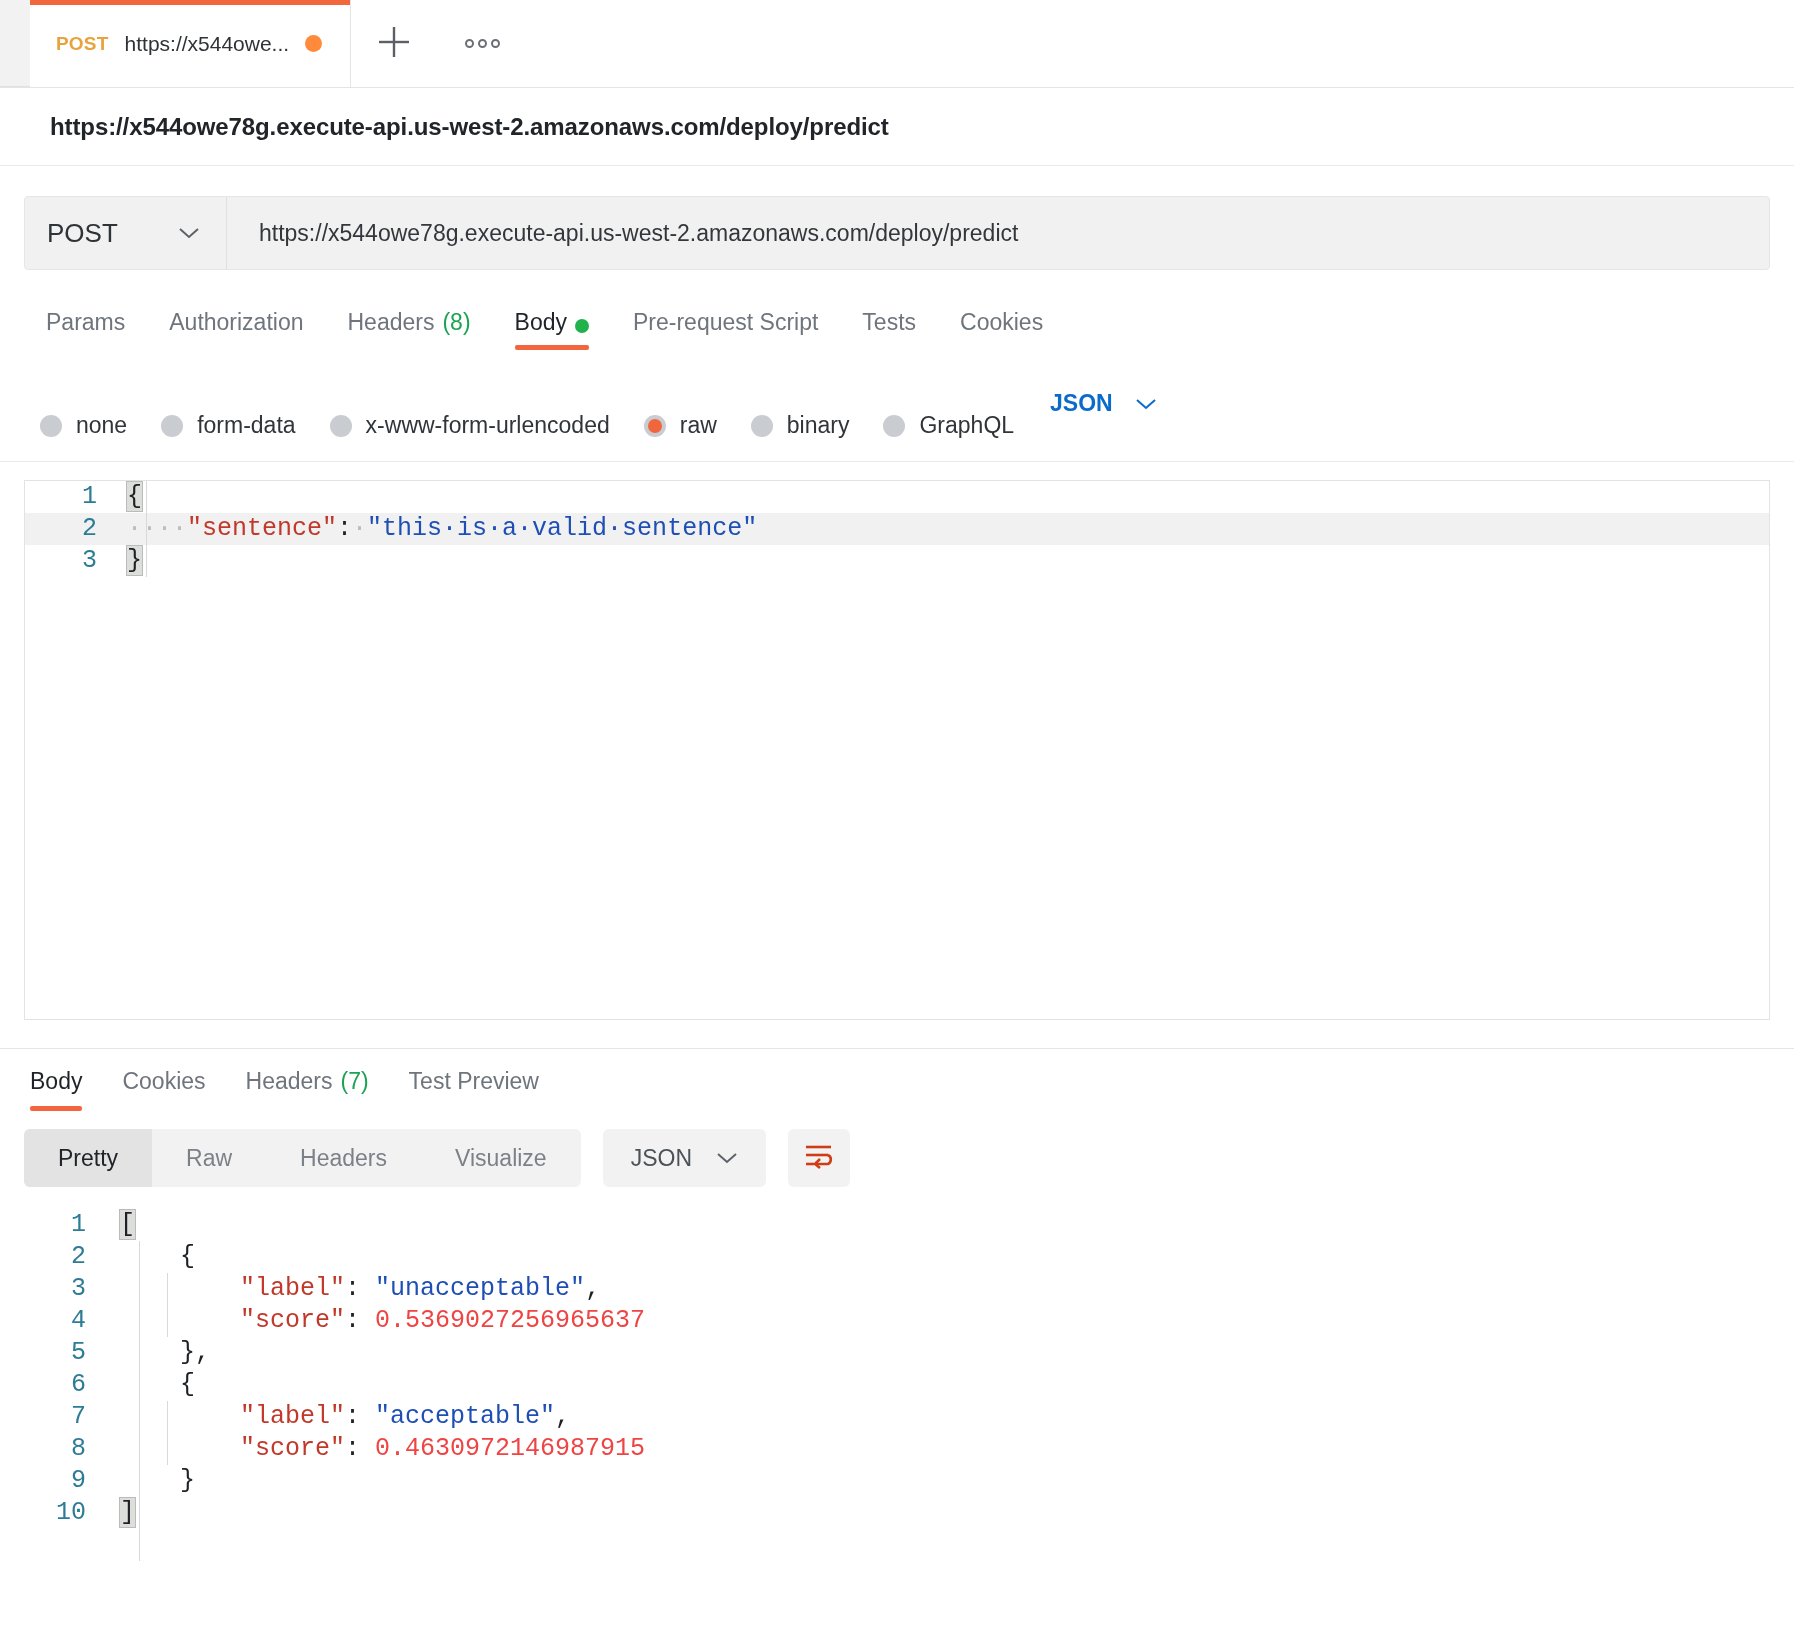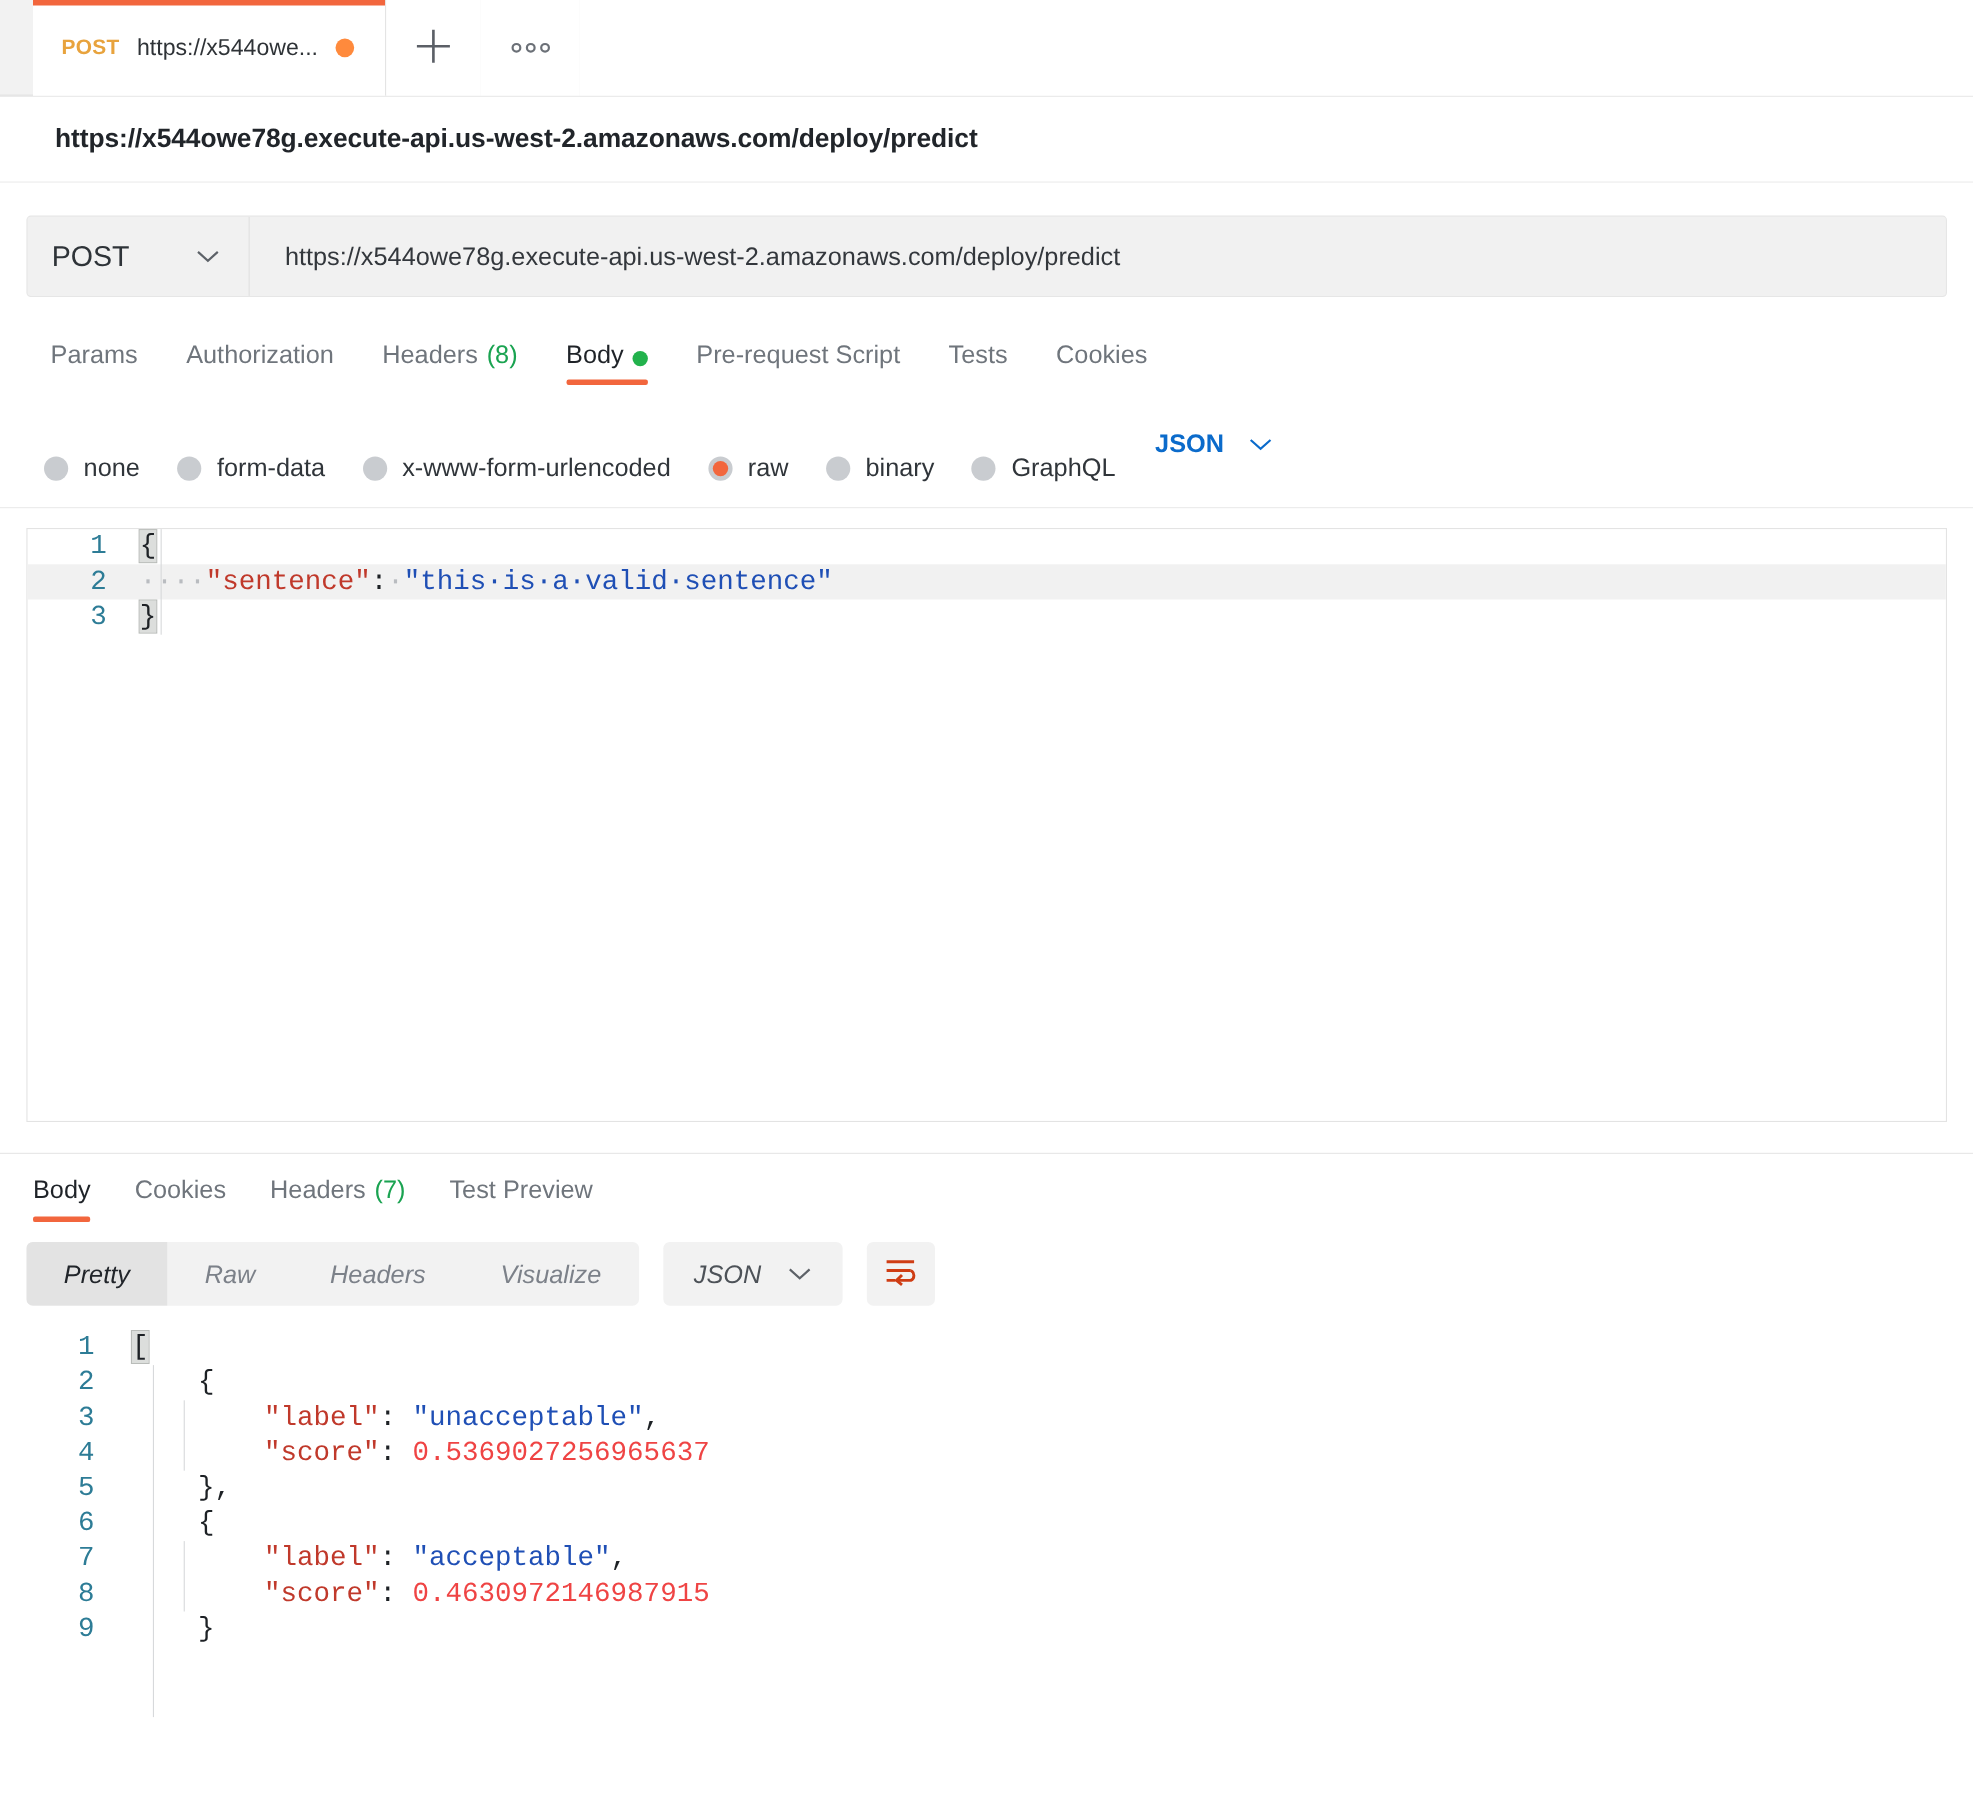--- a/index.html
+++ b/index.html
@@ -278,21 +278,20 @@
     position: absolute; left: 20px; right: 20px; bottom: 0;
     height: 5px; background: #f2663d; border-radius: 2px;
   }
   .resp-tab .count { color: #1aa351; }
 
   .resp-toolbar {
     display: flex;
     align-items: center;
     gap: 22px;
     padding: 18px 24px 10px 24px;
-    font-style: italic;
   }
   .seg {
     display: flex;
     background: #f2f2f2;
     border-radius: 6px;
     overflow: hidden;
     height: 58px;
   }
   .seg-btn {
     display: flex; align-items: center; justify-content: center;
@@ -548,14 +547,18 @@
         <span class="ctext"><span class="tok-ws">        </span><span class="tok-key">"label"</span><span class="tok-punct">: </span><span class="tok-str">"acceptable"</span><span class="tok-punct">,</span></span>
       </div>
       <div class="cline">
         <span class="gutter">8</span>
         <span class="ctext"><span class="tok-ws">        </span><span class="tok-key">"score"</span><span class="tok-punct">: </span><span class="tok-num">0.4630972146987915</span></span>
       </div>
       <div class="cline">
         <span class="gutter">9</span>
         <span class="ctext"><span class="tok-punct">    }</span></span>
       </div>
+      <div class="cline">
+        <span class="gutter">10</span>
+        <span class="ctext"><span class="tok-punct brk-hl">]</span></span>
+      </div>
     </div>
 </div>
 
 </body></html>

